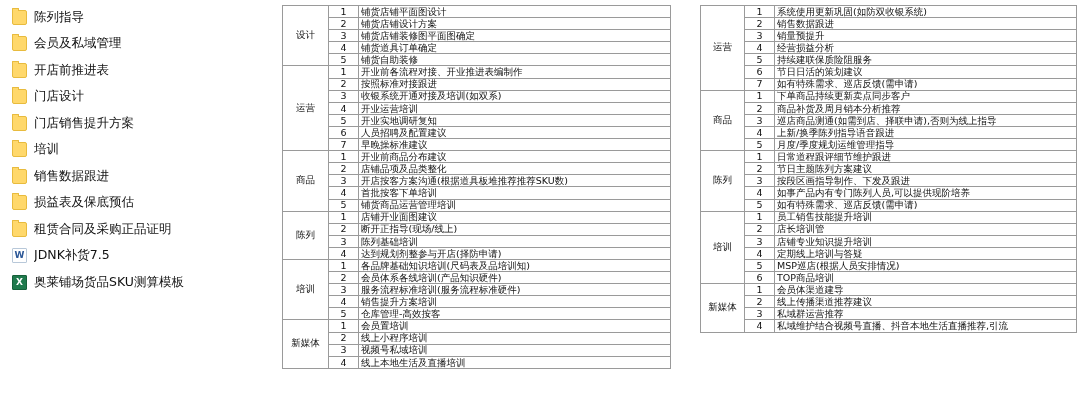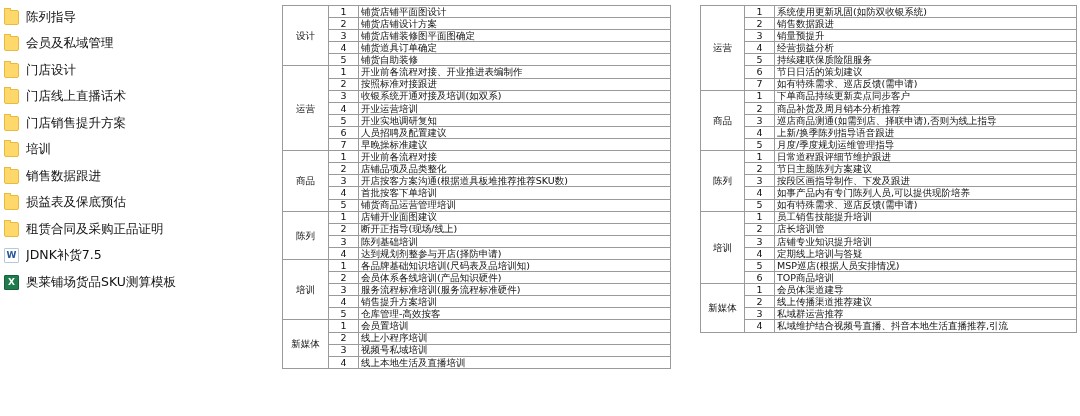--- a/index.html
+++ b/index.html
@@ -21,21 +21,21 @@
     height: 416px;
   }
 
   
   .filelist {
     position: absolute;
     left: 0;
     top: 0;
     width: 278px;
     height: 416px;
-    padding: 4px 0 0 1px;
+    padding: 4px 0 0 9px;
     box-sizing: border-box;
   }
   .file-row {
     display: flex;
     align-items: center;
     height: 26.5px;
     gap: 7px;
     padding-left: 3px;
   }
   .file-ico {
@@ -114,20 +114,21 @@
     color: #111111;
     height: 12.1px;
     box-sizing: border-box;
     overflow: hidden;
     white-space: nowrap;
   }
   .c-cat {
     width: 46px;
     text-align: center;
     vertical-align: middle;
+    font-family: Liberation Serif, serif;
   }
   .c-num {
     width: 30px;
     text-align: center;
   }
   .c-txt {
     text-align: left;
     padding-left: 3px;
   }
 
@@ -149,25 +150,25 @@
       <div class="file-row">
         <span class="file-ico ico-folder"></span>
         <span class="file-name">陈列指导</span>
       </div>
       <div class="file-row">
         <span class="file-ico ico-folder"></span>
         <span class="file-name">会员及私域管理</span>
       </div>
       <div class="file-row">
         <span class="file-ico ico-folder"></span>
+        <span class="file-name">开店前推进表</span>
+      </div>
+      <div class="file-row">
+        <span class="file-ico ico-folder"></span>
         <span class="file-name">门店设计</span>
-      </div>
-      <div class="file-row">
-        <span class="file-ico ico-folder"></span>
-        <span class="file-name">门店线上直播话术</span>
       </div>
       <div class="file-row">
         <span class="file-ico ico-folder"></span>
         <span class="file-name">门店销售提升方案</span>
       </div>
       <div class="file-row">
         <span class="file-ico ico-folder"></span>
         <span class="file-name">培训</span>
       </div>
       <div class="file-row">
@@ -240,21 +241,21 @@
           <td class="c-num">6</td>
           <td class="c-txt">人员招聘及配置建议</td>
         </tr>
         <tr>
           <td class="c-num">7</td>
           <td class="c-txt">早晚操标准建议</td>
         </tr>
         <tr>
           <td class="c-cat" rowspan="5">商品</td>
           <td class="c-num">1</td>
-          <td class="c-txt">开业前各流程对接</td>
+          <td class="c-txt">开业前商品分布建议</td>
         </tr>
         <tr>
           <td class="c-num">2</td>
           <td class="c-txt">店铺品项及品类整化</td>
         </tr>
         <tr>
           <td class="c-num">3</td>
           <td class="c-txt">开店按客方案沟通(根据道具板堆推荐推荐SKU数)</td>
         </tr>
         <tr>

